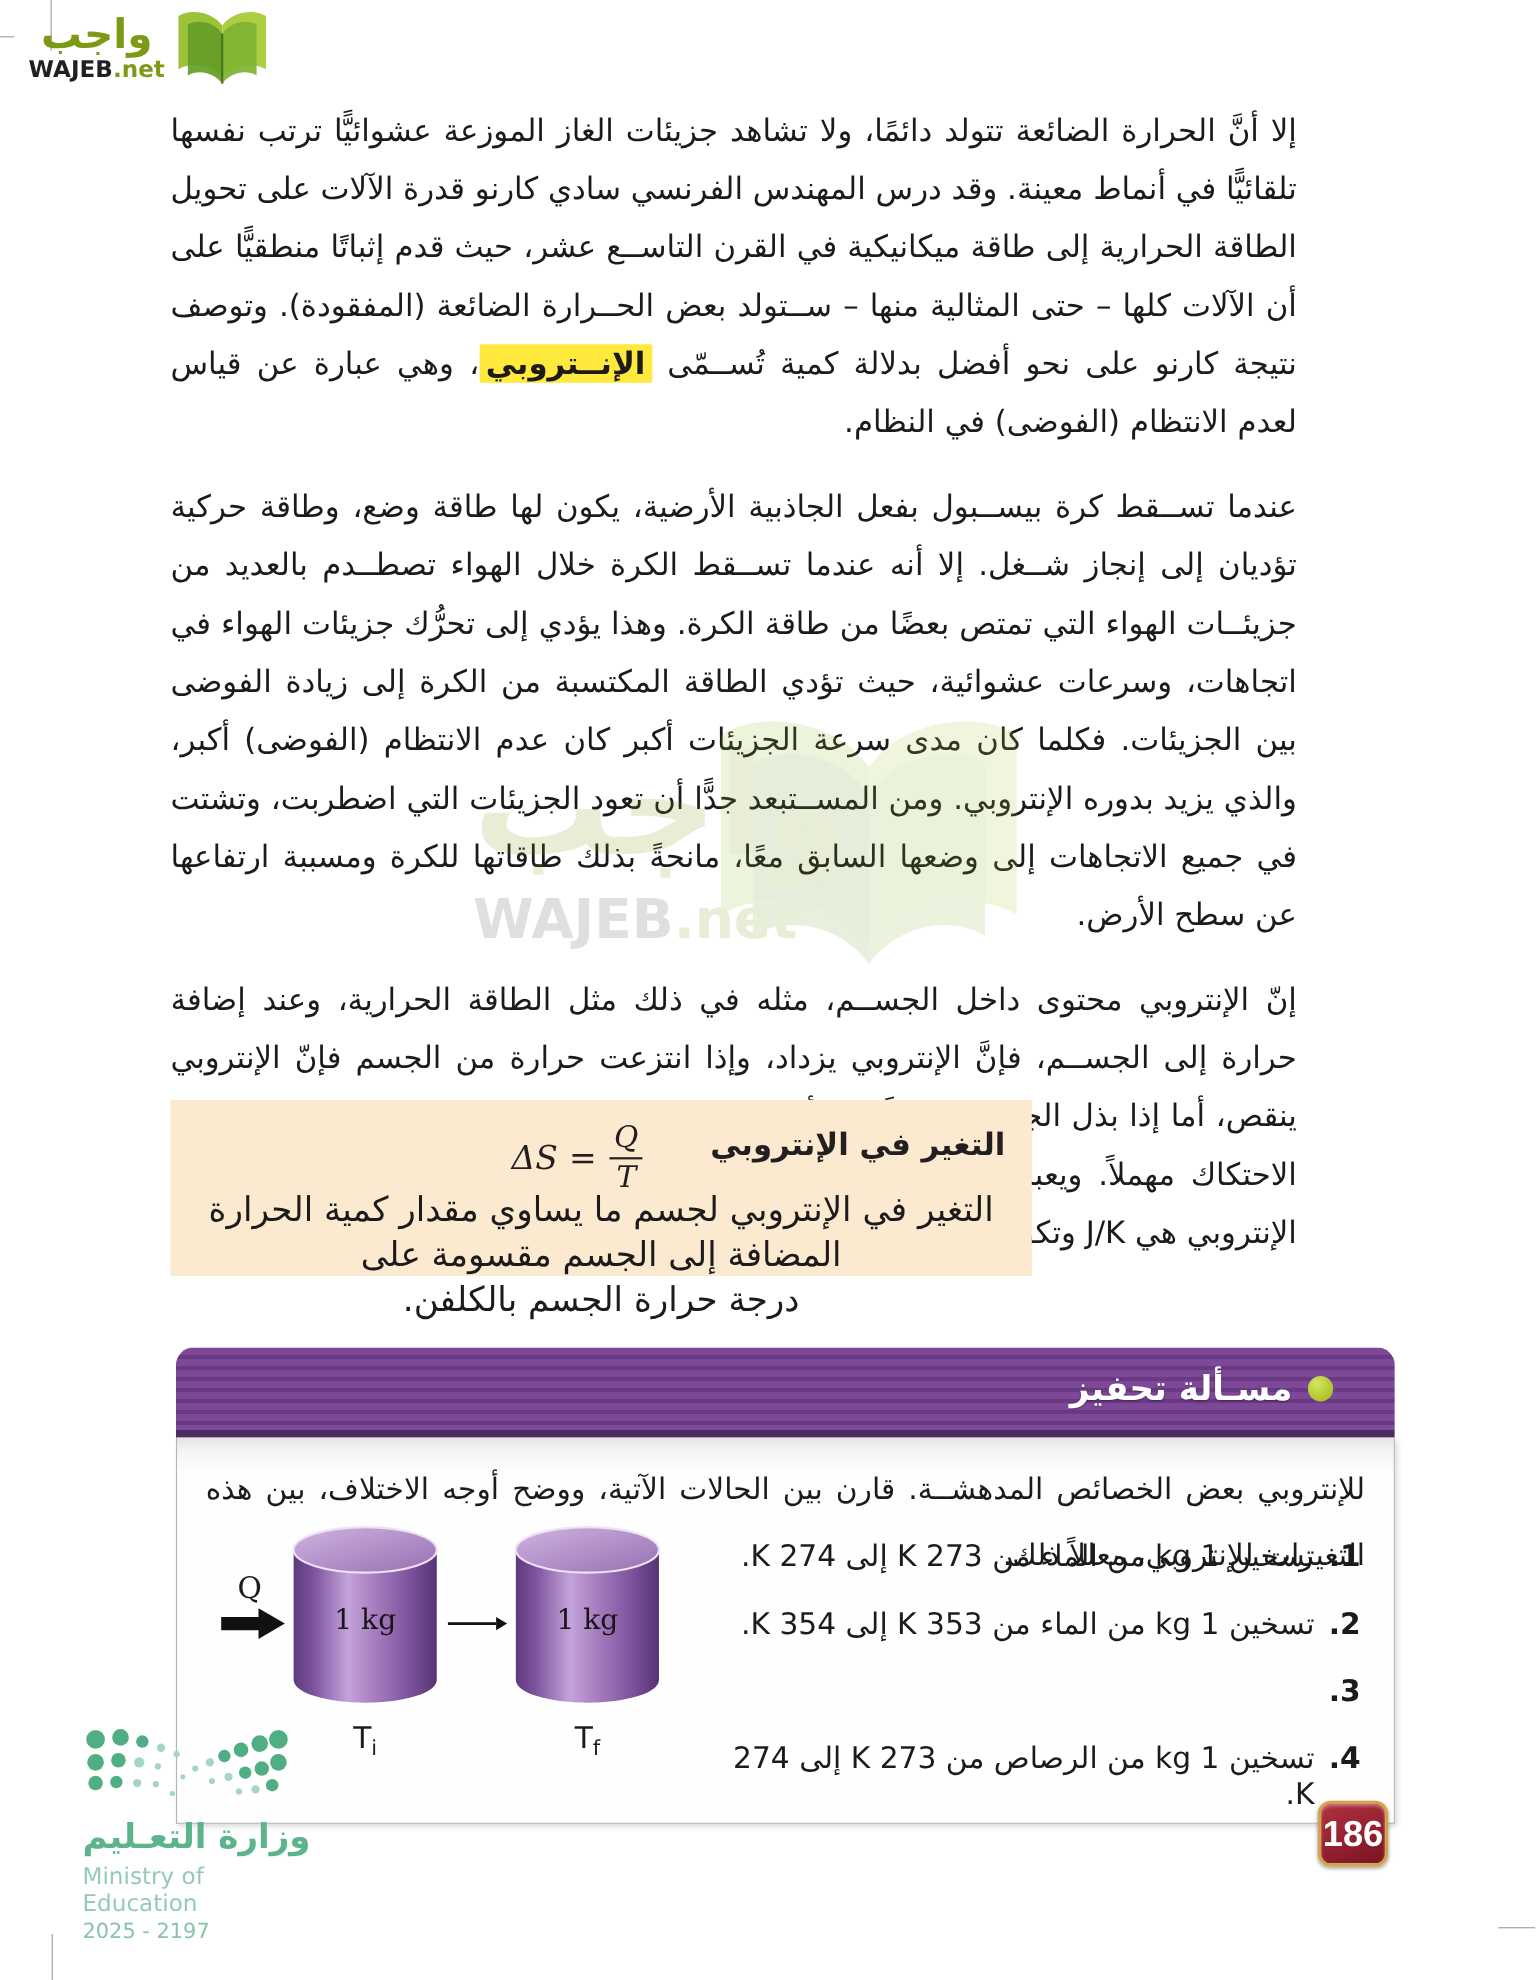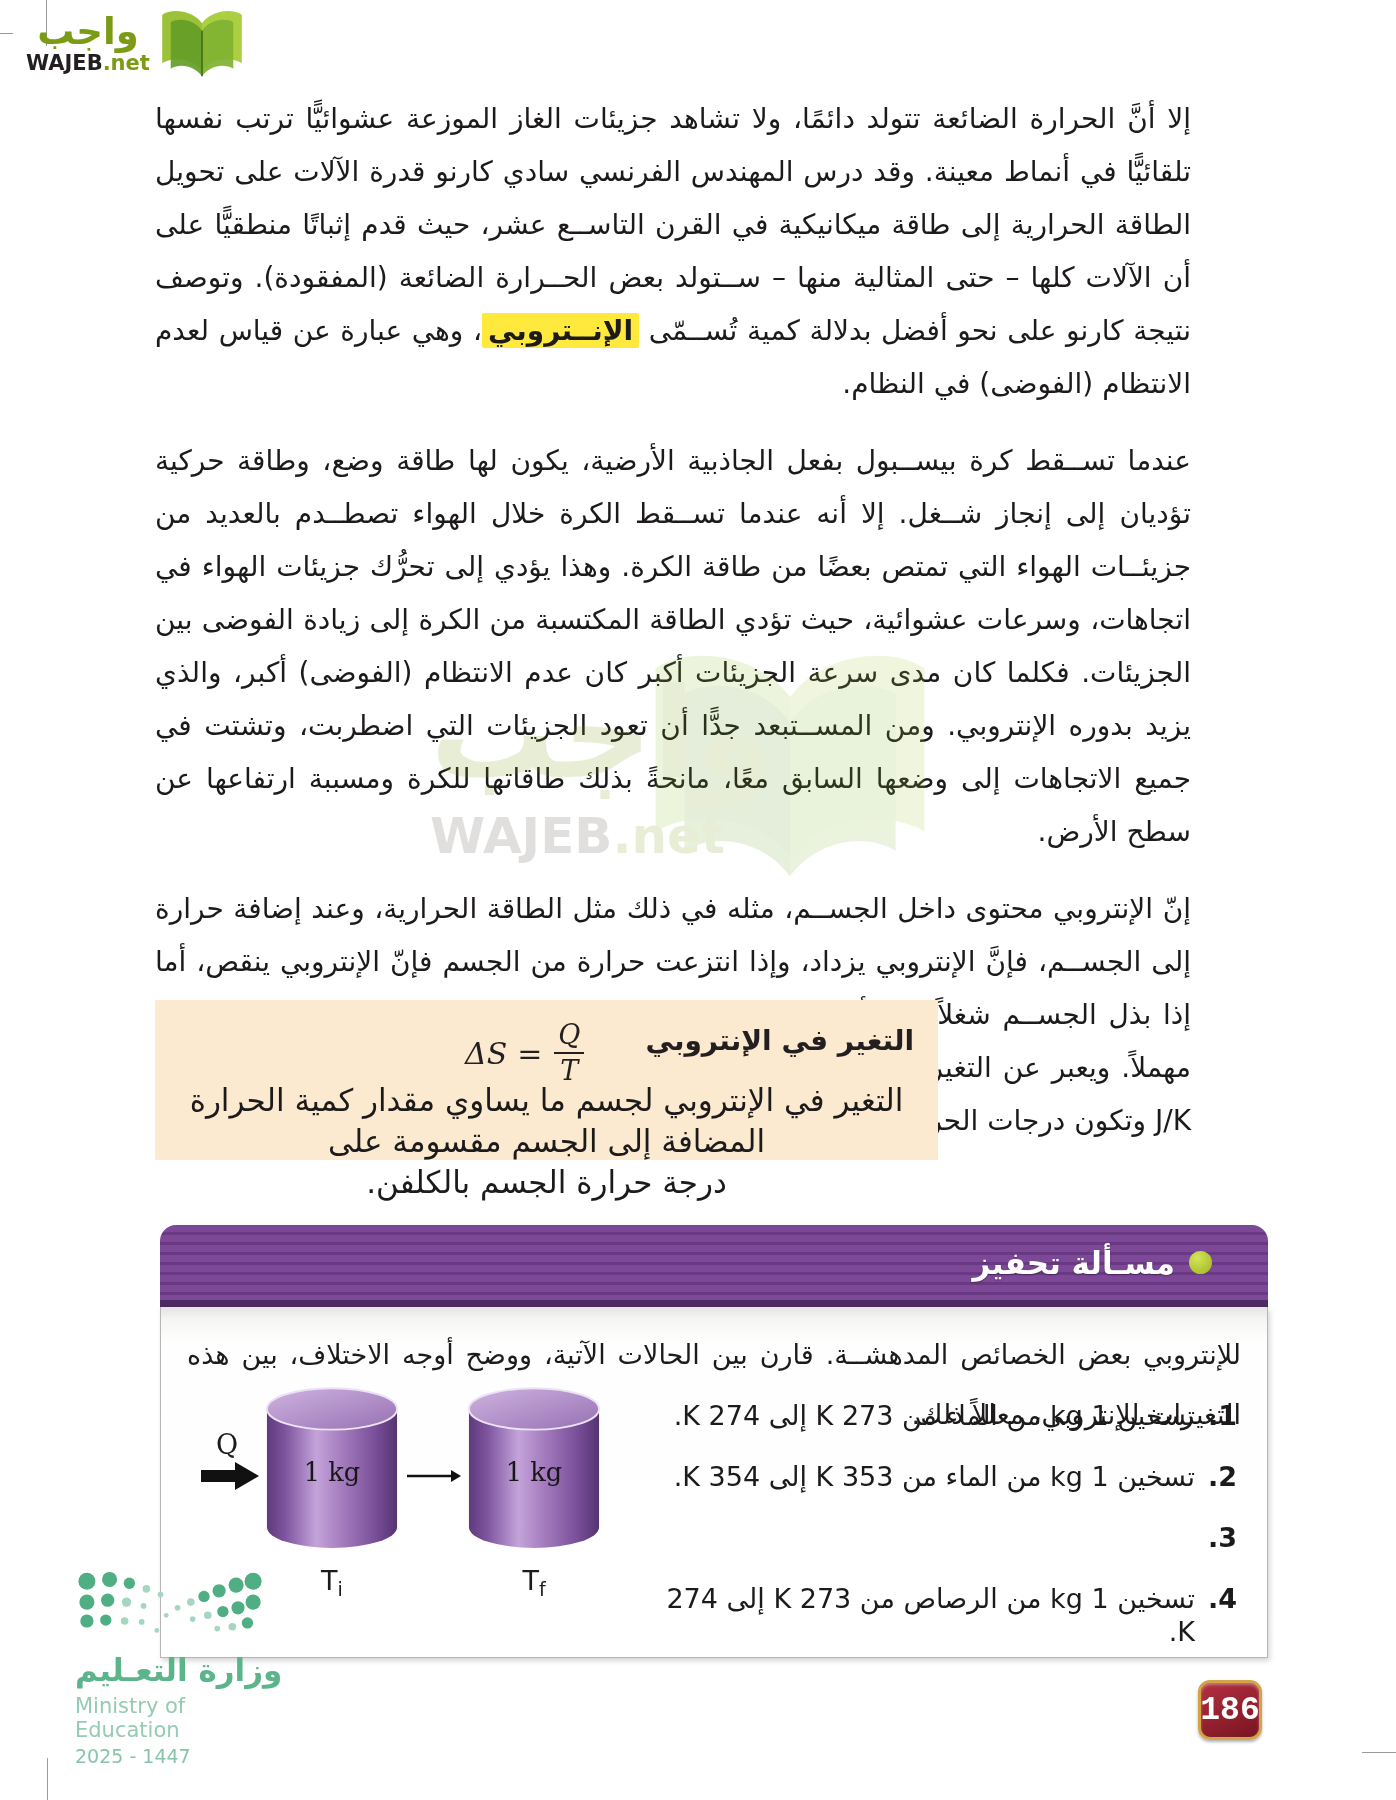--- a/index.html
+++ b/index.html
@@ -14,21 +14,21 @@
   .logo-txt{display:flex;flex-direction:column;align-items:center;margin-top:4px;}
   .logo-ar{font-size:37px;font-weight:700;color:#7c9b15;line-height:40px;}
   .logo-net{font-size:21px;font-weight:700;line-height:22px;}
   .logo-net .latin{color:#231f20;}
   .logo-net .tld{color:#7c9b15;}
   .logo-book{margin-left:4px;}
 
   
   .maintext{position:absolute;left:155px;top:92px;width:1036px;direction:rtl;
             text-align:justify;font-size:28px;line-height:53px;}
-  .maintext p{margin:0 0 24px 0;}
+  .maintext p{margin:0 12px 24px 0;}
   .hl{background:#ffe93c;font-weight:700;padding:1px 6px;border-radius:2px;}
 
   
   .eqbox{position:absolute;left:155px;top:1000px;width:783px;height:160px;
          background:#fbead0;direction:rtl;}
   .eqtitle{position:absolute;right:24px;top:24px;font-size:28px;font-weight:700;color:#231f20;}
   .equation{position:absolute;left:310px;top:20px;display:flex;align-items:center;direction:ltr;
             font-family:"DejaVu Serif",serif;font-size:30px;color:#231f20;}
   .equation .lhs{font-style:italic;margin-right:10px;}
   .equation .eq{margin-right:12px;}
@@ -73,22 +73,22 @@
   .moe svg{margin-left:20px;}
   .moe-ar{margin:10px 0 0 20px;font-size:31px;font-weight:700;color:#5cb48b;letter-spacing:1px;}
   .moe-en{margin:6px 0 0 20px;font-size:21px;color:#94cbb2;}
   .moe-yr{margin:3px 0 0 20px;font-size:19px;color:#86c5a7;}
 
   
   .badge{position:absolute;left:1198px;top:1637px;width:64px;height:60px;border-radius:12px;
          border:3px solid #d2a349;box-sizing:border-box;
          background:linear-gradient(155deg,#b23141 0%,#94202e 55%,#781522 100%);
          box-shadow:inset 0 2px 3px rgba(255,255,255,.35),0 2px 3px rgba(0,0,0,.3);
-         color:#fff;font-family:Liberation Mono, monospace;font-weight:700;font-size:33px;
-         display:flex;align-items:center;justify-content:center;margin-top:43px;}
+         color:#fff;font-family:Liberation Sans, sans-serif;font-weight:700;font-size:33px;
+         display:flex;align-items:center;justify-content:center;}
 
   
   .watermark{position:absolute;left:420px;top:645px;width:560px;height:260px;opacity:.17;}
   .wm-book{position:absolute;right:30px;top:0;}
   .wm-ar{position:absolute;left:10px;top:26px;font-size:125px;font-weight:700;color:#7c9b15;line-height:125px;}
   .wm-net{position:absolute;left:10px;top:162px;font-size:50px;font-weight:700;color:#4e4a3c;}
   .wm-net .tld{color:#7c9b15;}
 </style>
 </head>
 <body>
@@ -240,21 +240,21 @@
         <circle cx="124" cy="52" r="3"></circle>
           <circle cx="140" cy="48" r="4"></circle>
         <circle cx="150" cy="62" r="3"></circle>
           <circle cx="166" cy="60" r="4"></circle>
         <circle cx="96" cy="48" r="2.5"></circle>
           <circle cx="86" cy="64" r="2.5"></circle>
       </g>
     </svg>
     <div class="moe-ar">وزارة التعـليم</div>
     <div class="moe-en">Ministry of Education</div>
-    <div class="moe-yr">2025 - 1447</div>
+    <div class="moe-yr">2025 - 2197</div>
   </div>
 
   <div class="badge">186</div>
 
   <div class="watermark">
     <svg class="wm-book" width="320" height="245" viewBox="0 0 100 76">
       <path d="M50 16 C40 2 18 0 8 7 L8 58 C20 51 40 53 50 66 Z" fill="#9cc239"></path>
       <path d="M50 16 C60 2 82 0 92 7 L92 58 C80 51 60 53 50 66 Z" fill="#accf42"></path>
       <path d="M50 24 C42 12 26 10 17 15 L17 64 C27 58 42 61 50 72 Z" fill="#649d27" opacity="0.92"></path>
       <path d="M50 24 C58 12 74 10 83 15 L83 64 C73 58 58 61 50 72 Z" fill="#7fb231" opacity="0.92"></path>

